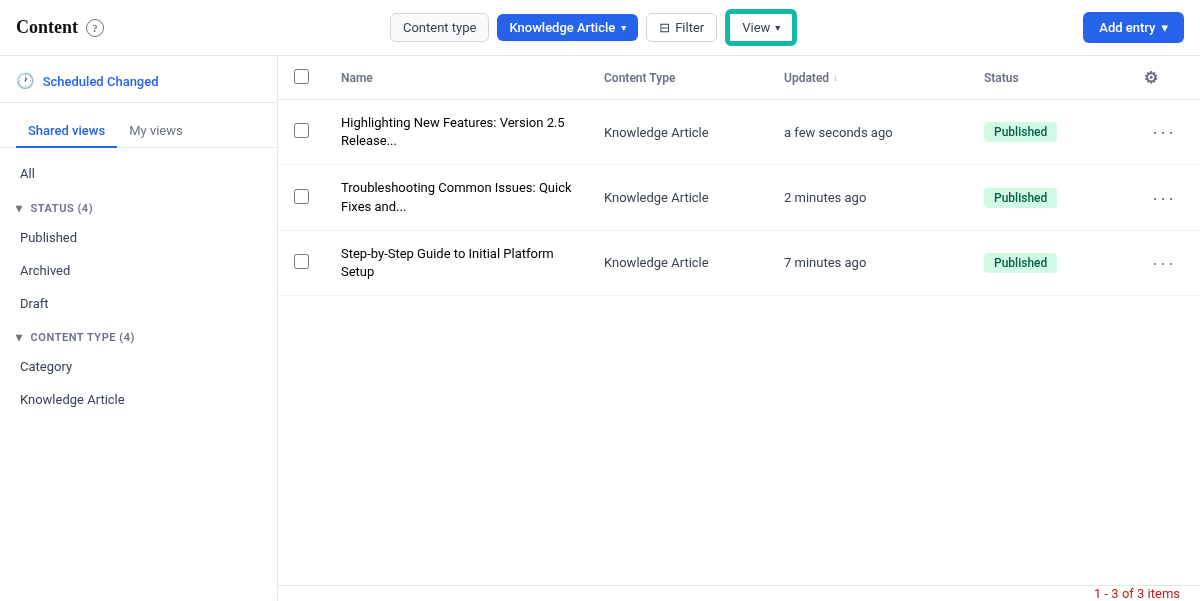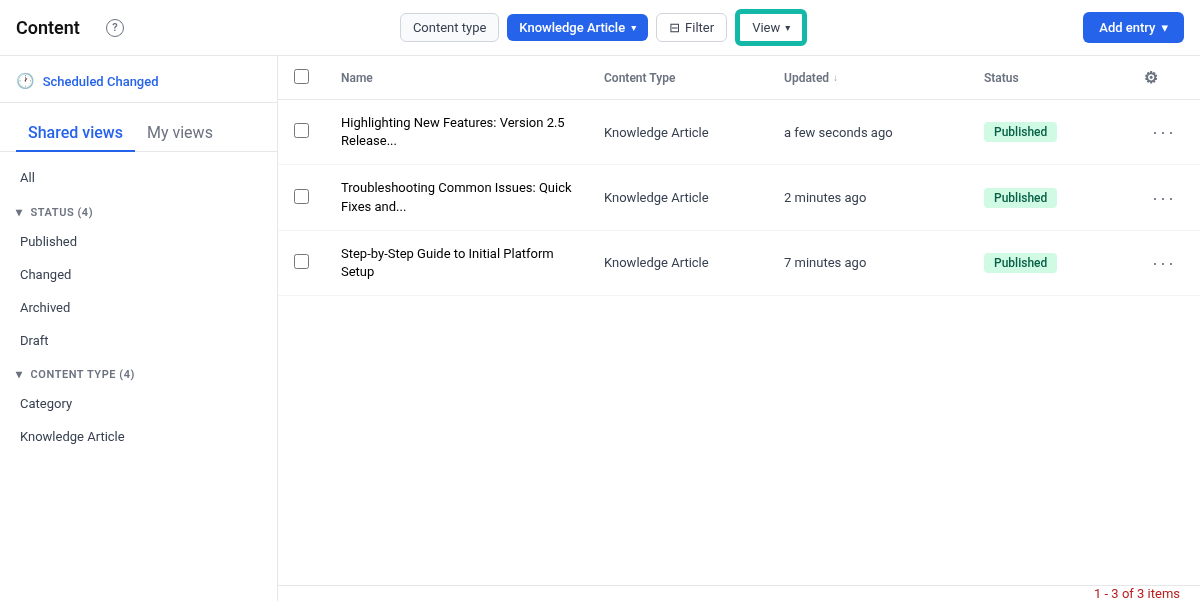--- a/index.html
+++ b/index.html
@@ -6,21 +6,21 @@
     body { font-family: -apple-system, BlinkMacSystemFont, 'Segoe UI', Roboto, sans-serif; background: #fff; color: #1a1a2e; font-size: 14px; }
 
     .app-layout { display: flex; flex-direction: column; height: 601px; }
 
     
     .top-header {
       display: flex; align-items: center; justify-content: space-between;
       padding: 0 16px; height: 56px; border-bottom: 1px solid #e5e7eb;
       background: #fff;
     }
-    .top-header-left { display: flex; align-items: center; gap: 26px; }
+    .top-header-left { display: flex; align-items: center; gap: 8px; font-family: Liberation Serif, serif; }
     .app-title { font-size: 18px; font-weight: 600; color: #111; }
     .help-icon {
       width: 18px; height: 18px; border-radius: 50%; border: 1.5px solid #6b7280;
       display: flex; align-items: center; justify-content: center;
       font-size: 11px; color: #6b7280; cursor: pointer; font-weight: 600;
     }
     .top-header-center { display: flex; align-items: center; gap: 8px; }
 
     .content-type-label {
       font-size: 13px; color: #374151; padding: 6px 12px;
@@ -59,21 +59,21 @@
     }
     .scheduled-content-btn {
       display: flex; align-items: center; gap: 8px;
       padding: 16px 16px 12px; cursor: pointer; color: #2563eb; font-size: 13px; font-weight: 500;
     }
     .clock-icon { font-size: 15px; }
     .sidebar-divider { border: none; border-top: 1px solid #e5e7eb; margin: 0; }
 
     .sidebar-tabs { display: flex; padding: 12px 16px 0; gap: 0; border-bottom: 1px solid #e5e7eb; }
     .sidebar-tab {
-      padding: 8px 12px; font-size: 16px; cursor: pointer; color: #6b7280;
+      padding: 8px 12px; font-size: 13px; cursor: pointer; color: #6b7280;
       border-bottom: 2px solid transparent; margin-bottom: -1px;
     }
     .sidebar-tab.active { color: #2563eb; border-bottom: 2px solid #2563eb; font-weight: 500; }
 
     .sidebar-nav { padding: 8px 0; }
     .sidebar-all {
       padding: 10px 20px; font-size: 13px; color: #374151; cursor: pointer;
     }
 
     .sidebar-section-header {
@@ -190,23 +190,20 @@
 
       <div class="sidebar-nav">
         <div class="sidebar-all">All</div>
 
         <div class="sidebar-section-header">
           <span class="sidebar-section-toggle">▾</span>
           <span>STATUS (4)</span>
         </div>
         <div class="sidebar-item">
           <span>Published</span>
-        </div>
-        <div class="sidebar-item">
-          <span>Changed</span>
         </div>
         <div class="sidebar-item">
           <span>Archived</span>
         </div>
         <div class="sidebar-item">
           <span>Draft</span>
         </div>
 
         <div class="sidebar-section-header">
           <span class="sidebar-section-toggle">▾</span>

